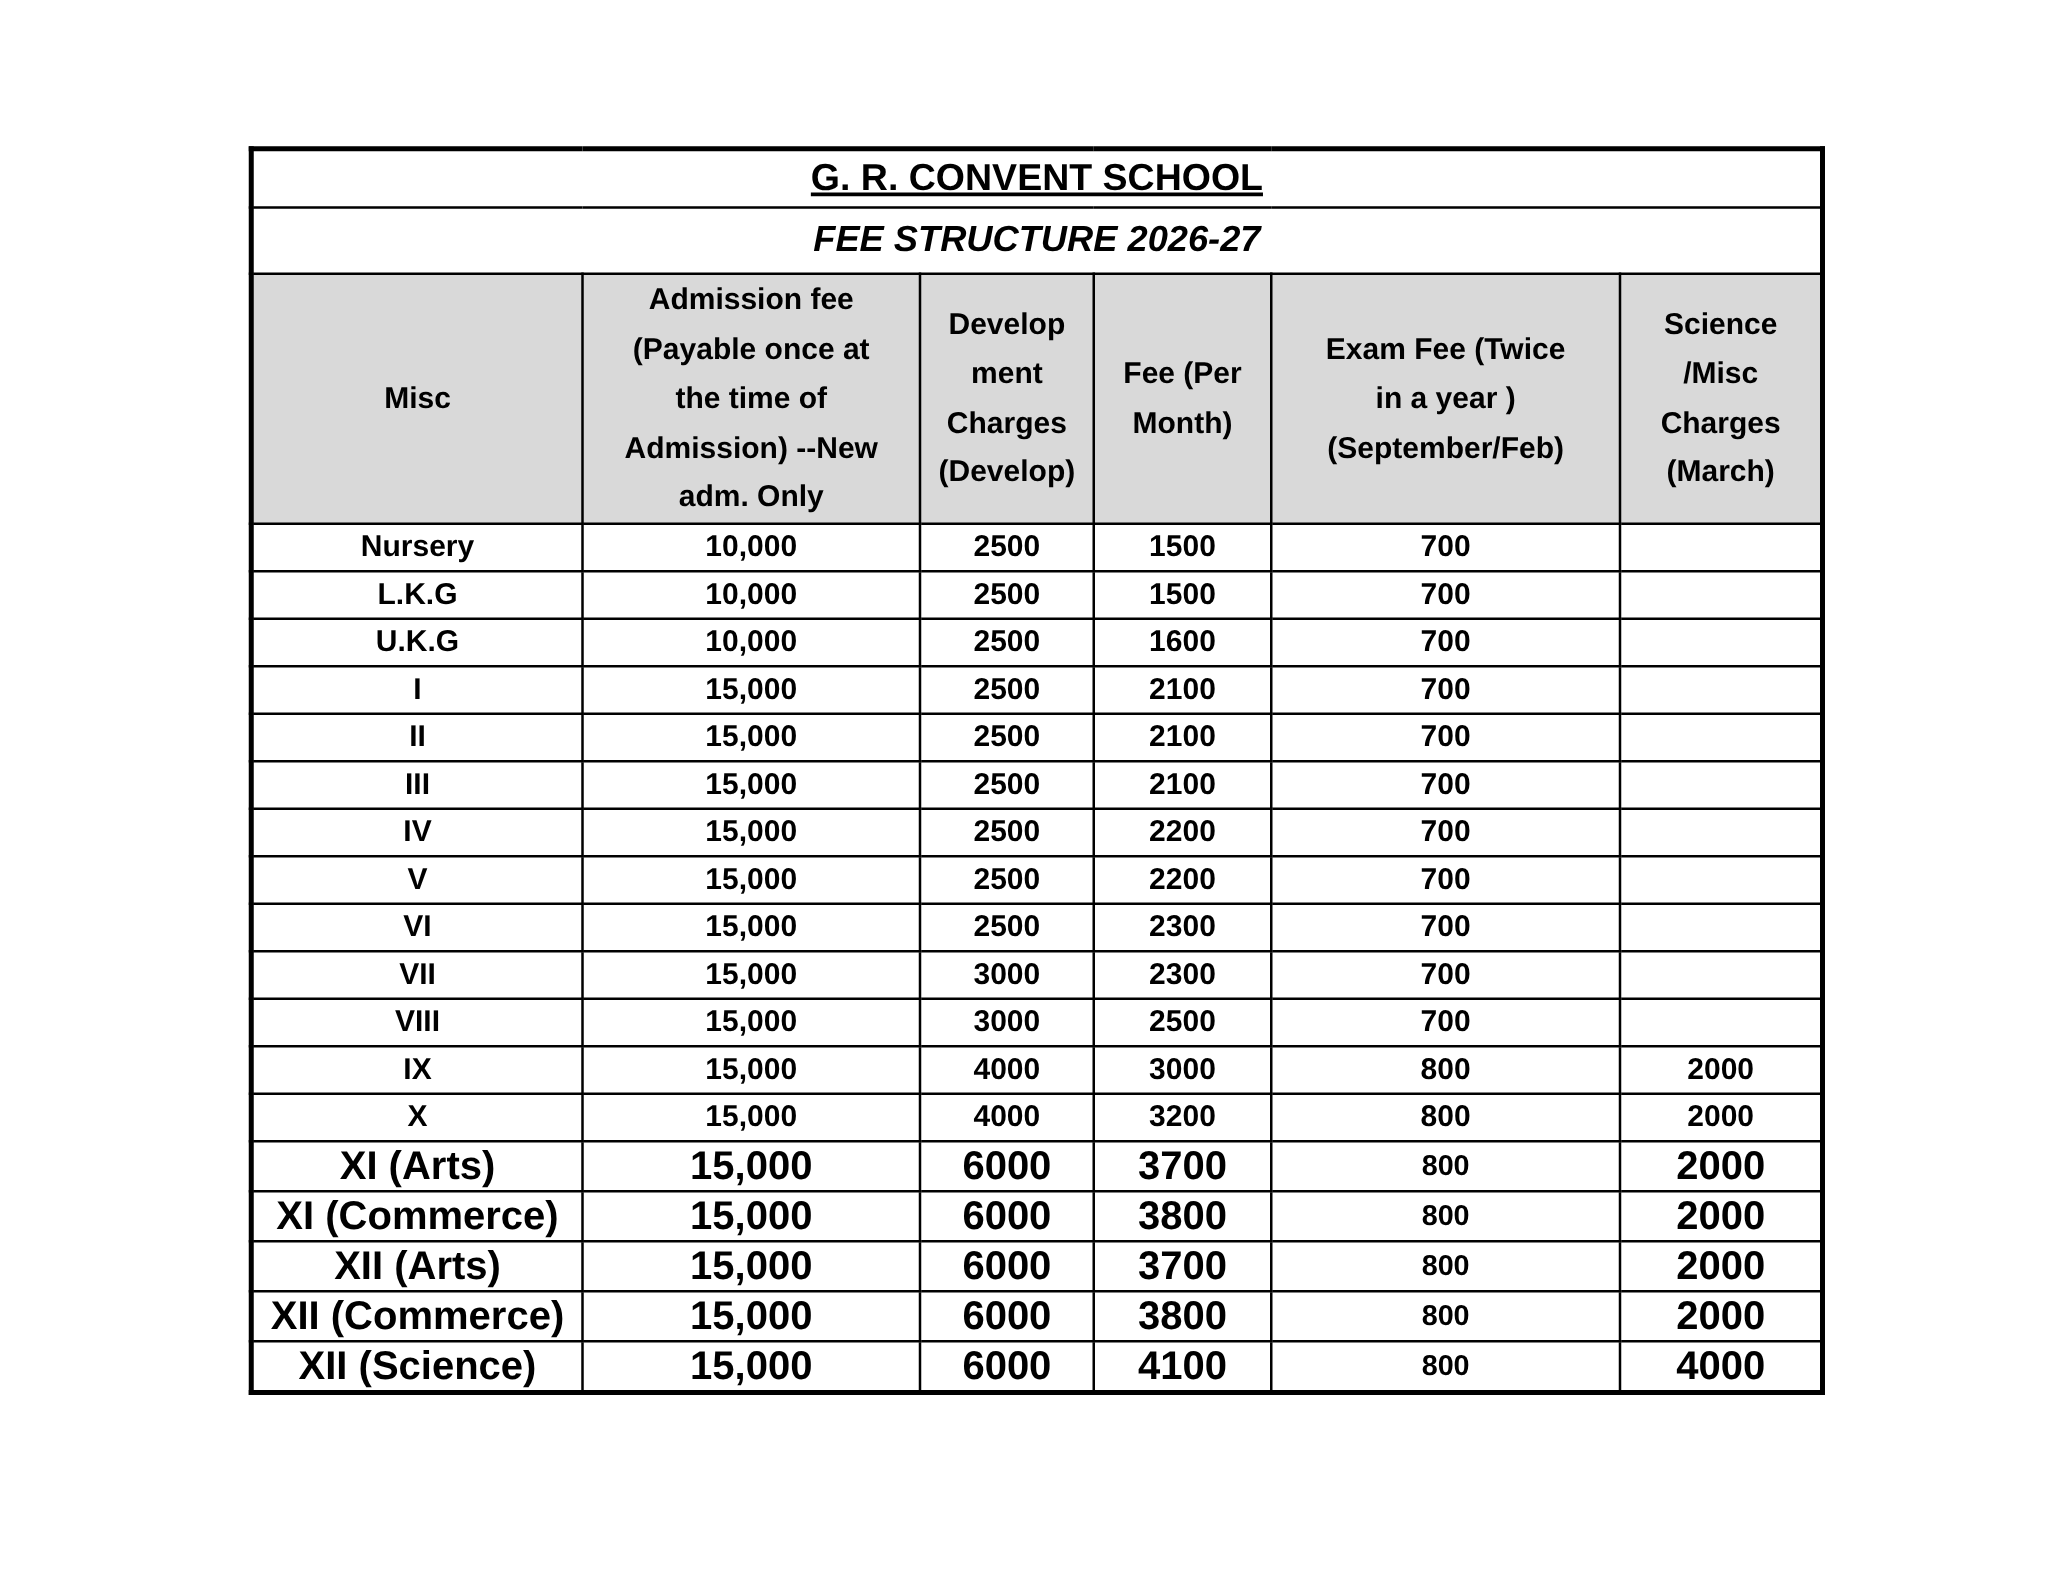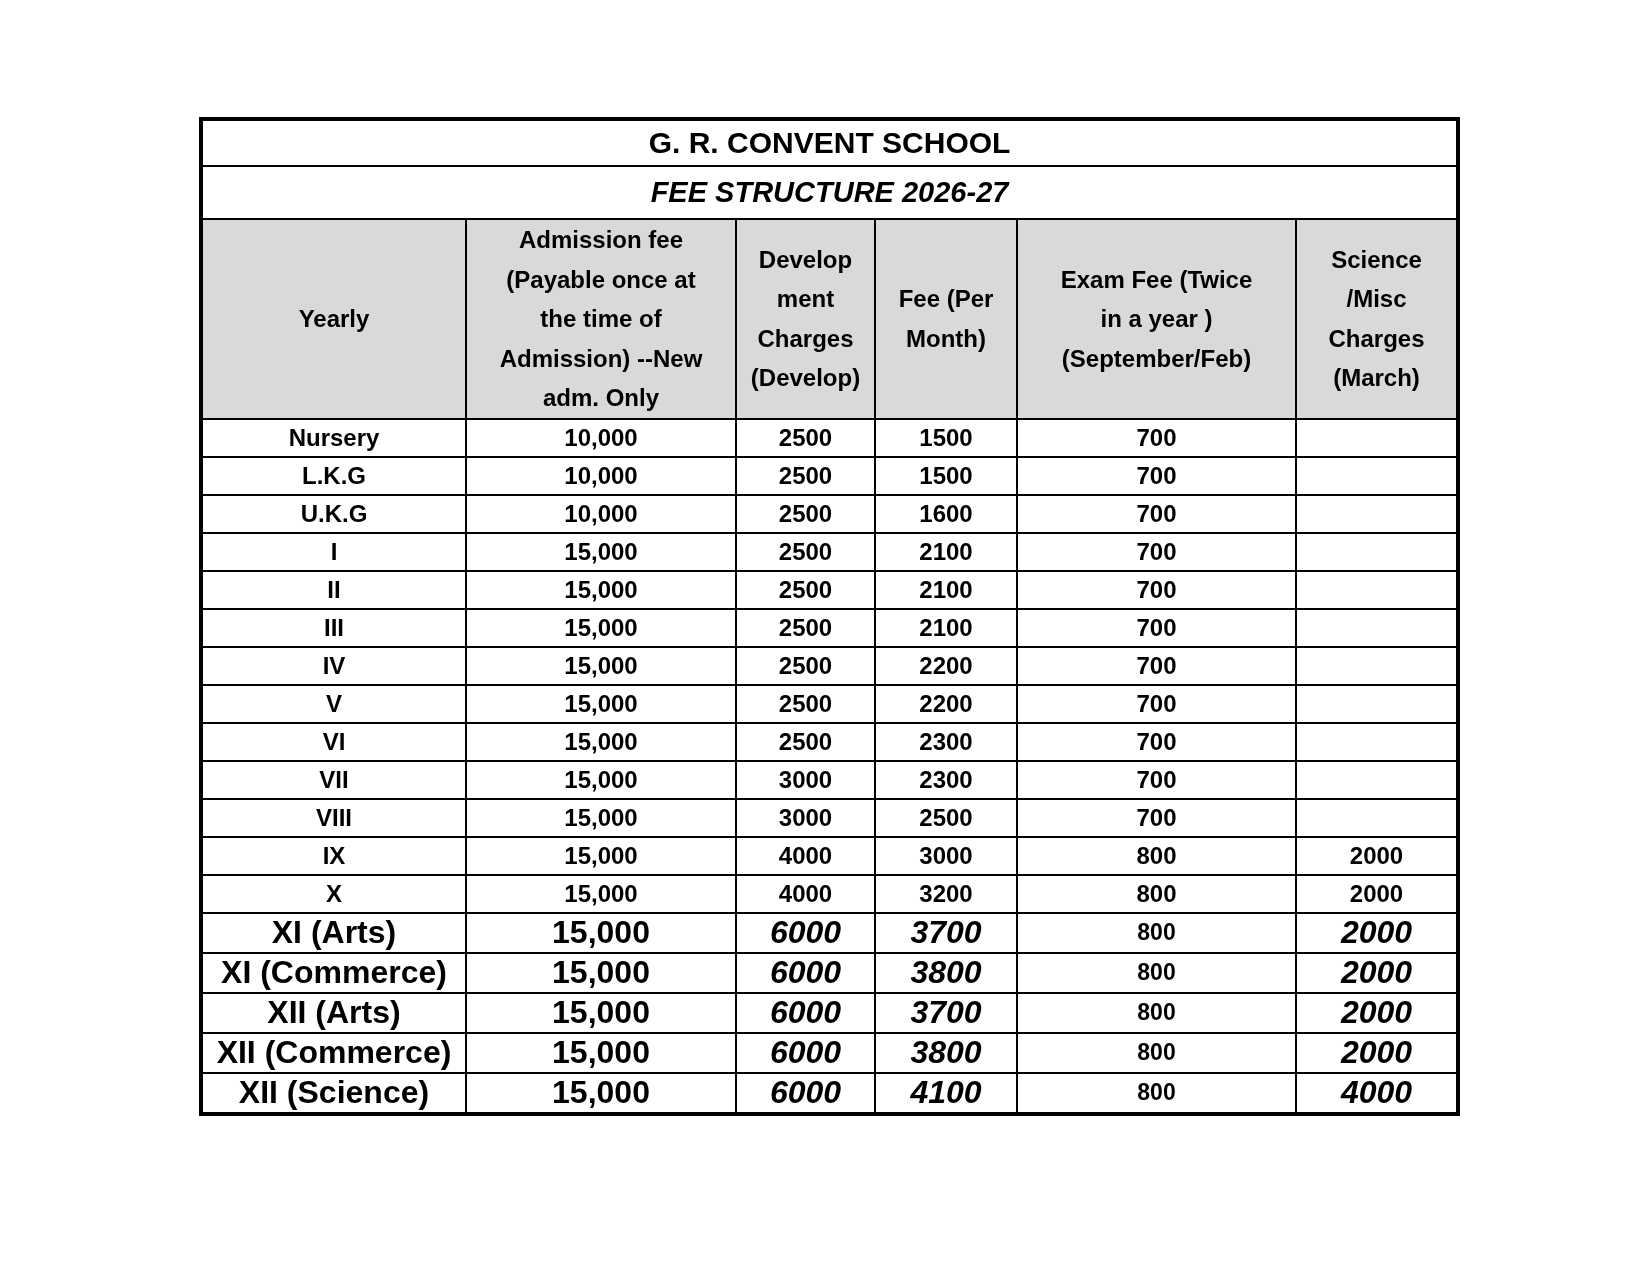--- a/index.html
+++ b/index.html
@@ -8,29 +8,29 @@
   #fee-table {
     position: absolute; left: 199px; top: 117px; width: 1257px;
     border-collapse: collapse; table-layout: fixed;
     border: 4px solid #000;
     font-weight: bold;
   }
   #fee-table td, #fee-table th {
     border: 2px solid #000; padding: 0; text-align: center; vertical-align: middle;
     font-weight: bold;
   }
-  .title-row td { height: 44px; font-size: 30px; }
+  .title-row td { height: 44px; font-size: 30px; text-decoration: underline; }
   .subtitle-row td { height: 51px; font-size: 29px; padding-top: 4px; font-style: italic; }
   .header-row th { background: #d9d9d9; height: 190px; font-size: 24px; line-height: 39.5px; }
   .header-row th.left { text-align: left; padding-left: 4px; }
   .data-row td { height: 36px; font-size: 24px; }
   .data-row.big td { height: 38px; font-size: 32px; }
   .data-row td.exam { vertical-align: top; padding-top: 2px; }
   .data-row.big td.exam { font-size: 23px; vertical-align: middle; }
-  .data-row.big td.num { vertical-align: top; padding-top: 2px; font-style: italic; }
+  .data-row.big td.num { vertical-align: top; padding-top: 2px; }
   .data-row td.adm { padding-top: 3px; }
 </style>
 </head>
 <body>
 
 <table id="fee-table">
   <colgroup>
     <col style="width:265px">
       <col style="width:270px">
       <col style="width:139px">
@@ -40,21 +40,21 @@
   </colgroup>
   <tbody>
     <tr class="title-row">
       <td colspan="6">G. R. CONVENT SCHOOL</td>
     </tr>
     <tr class="subtitle-row">
       <td colspan="6">FEE STRUCTURE 2026-27</td>
     </tr>
     <tr class="header-row">
       <th>
-          <div>Yearly</div>
+          <div>Misc</div>
         </th>
       <th>
           <div>Admission fee</div>
           <div>(Payable once at</div>
           <div>the time of</div>
           <div>Admission) --New</div>
           <div>adm. Only</div>
         </th>
       <th>
           <div>Develop</div>

